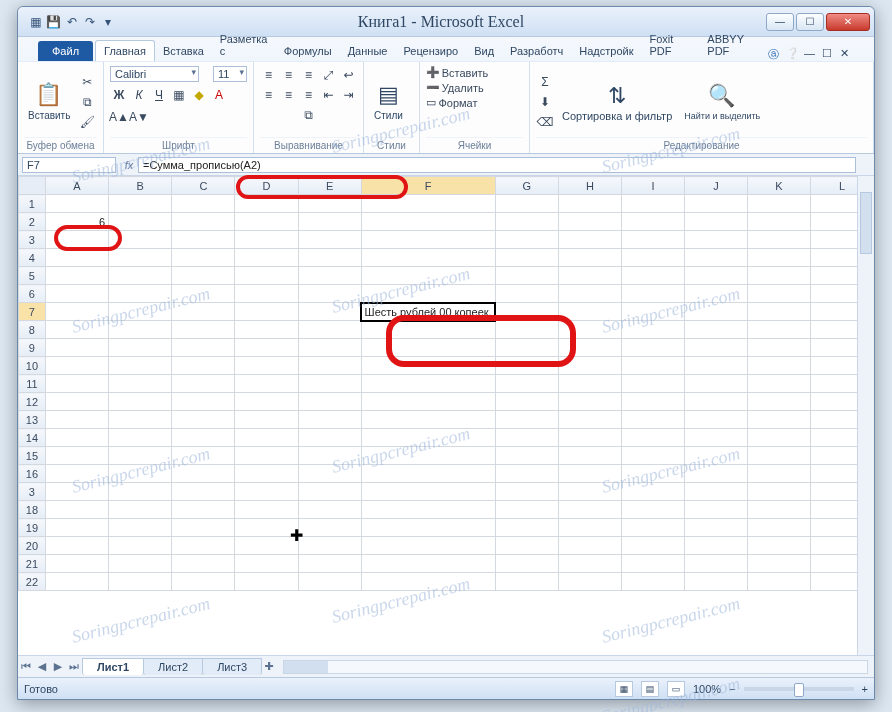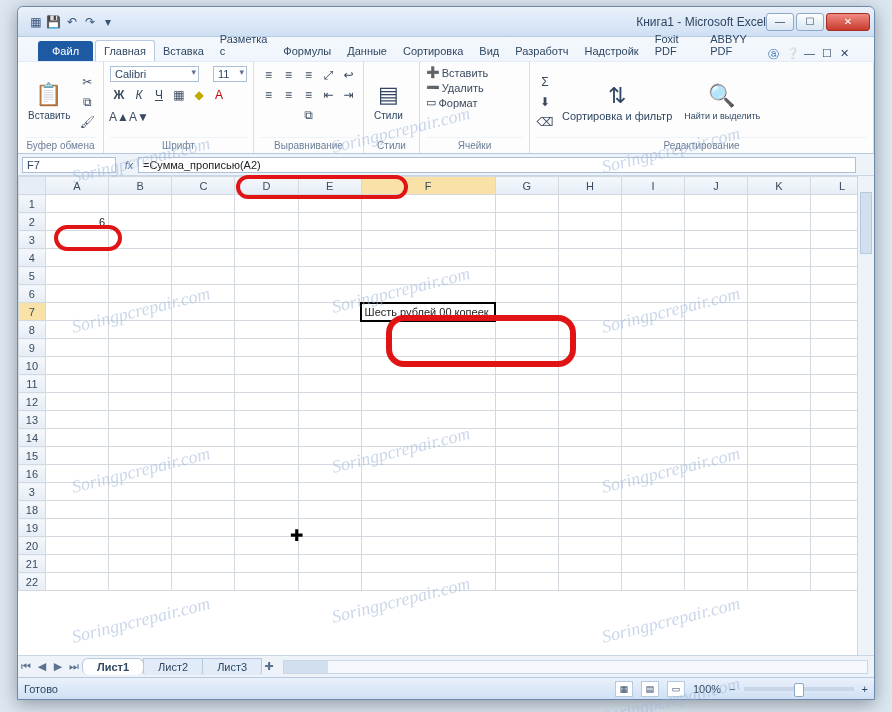--- a/index.html
+++ b/index.html
@@ -8,21 +8,21 @@
   
   .window { position: absolute; left: 17px; top: 6px; width: 858px; height: 694px;
             background: #fff; border: 1px solid #6b8aab; border-radius: 6px 6px 0 0;
             box-shadow: 0 4px 18px rgba(0,0,0,.35); display: flex; flex-direction: column; }
 
   .titlebar { height: 30px; background: linear-gradient(#eaf1fb,#cfe0f4);
               border-bottom: 1px solid #b7c9de; display: flex; align-items: center;
               border-radius: 6px 6px 0 0; padding: 0 4px; }
   .qat { display: flex; align-items: center; gap: 2px; padding-left: 6px; }
   .qat .ico { width: 16px; height: 16px; display: inline-flex; align-items: center; justify-content: center; font-size: 12px; color: #36547a; }
-  .title-center { flex: 1; text-align: right; font-size: 12px; color: #2f4763; }
+  .title-center { flex: 1; text-align: center; font-size: 16px; color: #2f4763; font-family: Liberation Serif, serif; }
   .win-btns { display: flex; gap: 2px; }
   .win-btn { width: 28px; height: 18px; border: 1px solid #8ea9c8; border-radius: 3px;
              background: linear-gradient(#fdfefe,#d9e6f4); display: flex; align-items: center; justify-content: center;
              font-size: 10px; color: #2f4763; }
   .win-btn.close { background: linear-gradient(#f08b84,#c83a2d); color: #fff; border-color: #a52d22; width: 44px; }
 
   
   .ribbon { background: linear-gradient(#f4f8fd,#e2ecf8); border-bottom: 1px solid #b7c9de; }
   .tabs { display: flex; align-items: flex-end; height: 24px; padding: 0 20px; font-size: 11px; color: #2f4763; }
   .filetab { background: #1e5aa4; color: #fff; padding: 4px 14px; border-radius: 3px 3px 0 0; margin-right: 2px; }
@@ -65,21 +65,21 @@
   td.cell.left { text-align: left; }
   tr.active-row .rowhdr, th.active-col { background: #f8e2a8 !important; }
   td.active-cell { outline: 2px solid #000; outline-offset: -1px; position: relative; text-align: left; }
 
   
   .sheet-tabs { height: 22px; background: #eef3fa; border-top: 1px solid #c8d6e8;
                 display: flex; align-items: center; font-size: 11px; color: #2f4763; }
   .nav-arrow { width: 16px; text-align: center; color: #5a7190; }
   .stab { padding: 2px 14px; border: 1px solid #b7c9de; border-bottom: none; background: #e2ecf8;
           margin-right: -1px; border-radius: 0 0 3px 3px; }
-  .stab.active { background: #fff; font-weight: bold; border-radius: 6px; }
+  .stab.active { background: #fff; font-weight: bold; }
   .hscroll { flex: 1; margin: 0 6px; height: 14px; border: 1px solid #c8d6e8; background: #f5f8fc; position: relative; }
   .hscroll::before { content: ""; position: absolute; left: 0; top: 0; width: 44px; height: 100%; background: #d2dfee; }
 
   
   .status { height: 22px; background: linear-gradient(#eaf1fb,#cfe0f4); border-top: 1px solid #b7c9de;
             display: flex; align-items: center; font-size: 11px; color: #2f4763; padding: 0 6px; gap: 8px; }
   .status .spacer { flex: 1; }
   .viewbtn { width: 18px; height: 16px; border: 1px solid #b7c9de; background: #fff; font-size: 9px;
              display: inline-flex; align-items: center; justify-content: center; }
   .zoom-slider { width: 110px; height: 4px; background: #c8d6e8; position: relative; }
@@ -122,21 +122,21 @@
   </div>
 
   <div class="ribbon">
     <div class="tabs">
       <div class="filetab">Файл</div>
       <div class="tab active">Главная</div>
       <div class="tab">Вставка</div>
       <div class="tab">Разметка с</div>
       <div class="tab">Формулы</div>
       <div class="tab">Данные</div>
-      <div class="tab">Сортировка</div>
+      <div class="tab">Рецензиро</div>
       <div class="tab">Вид</div>
       <div class="tab">Разработч</div>
       <div class="tab">Надстройк</div>
       <div class="tab">Foxit PDF</div>
       <div class="tab">ABBYY PDF</div>
       <div class="help-area">
         <span class="ico" style="color:#2a69b3">ⓐ</span>
         <span class="ico" style="color:#2a69b3">❔</span>
         <span class="ico">—</span>
         <span class="ico">☐</span>

